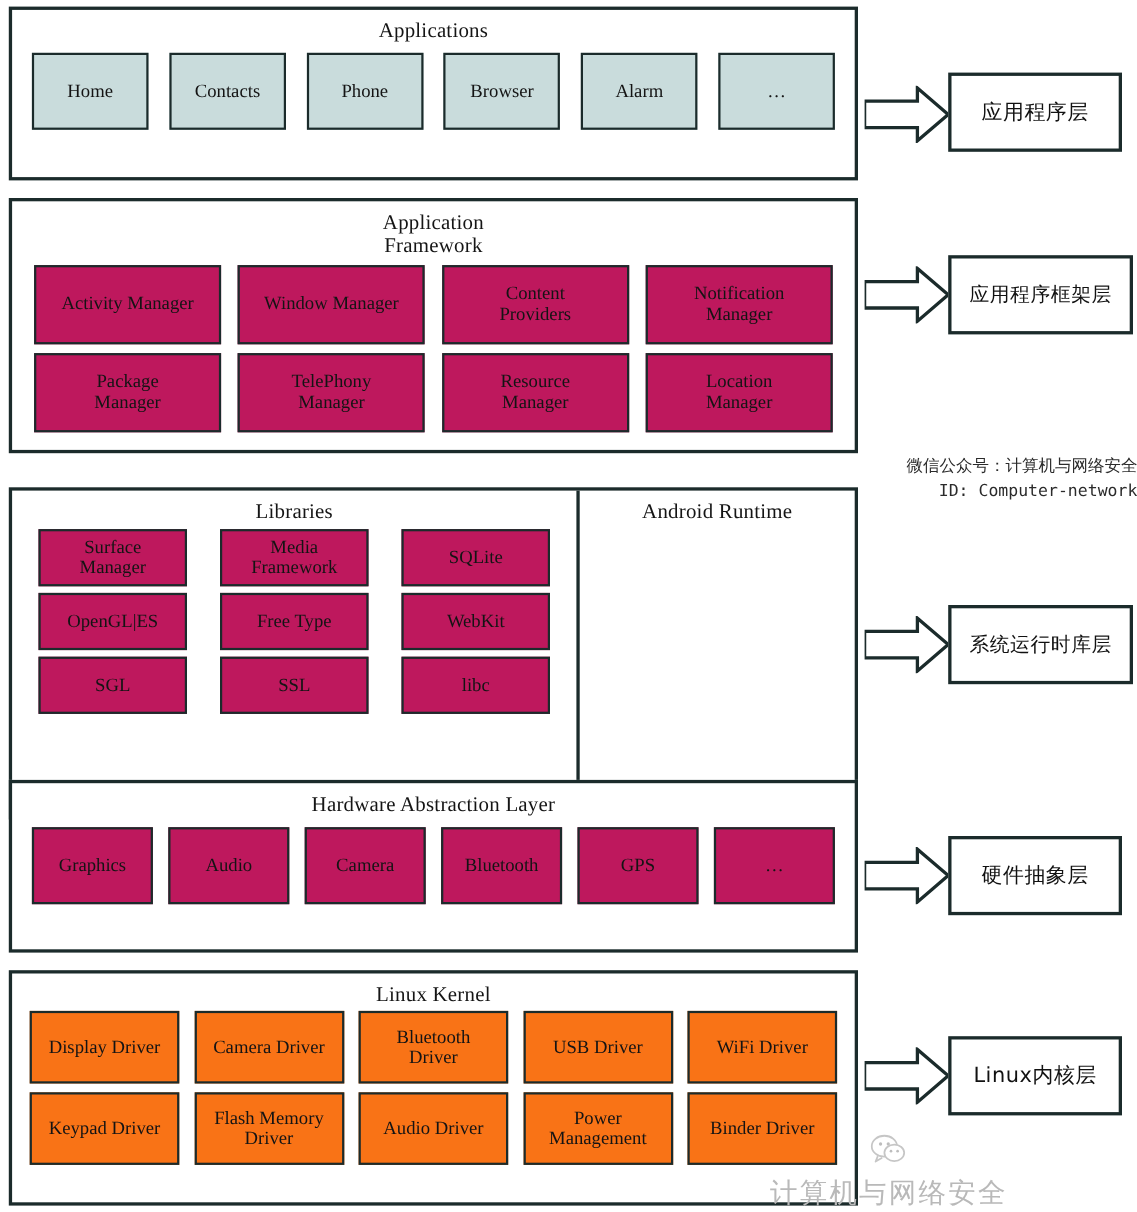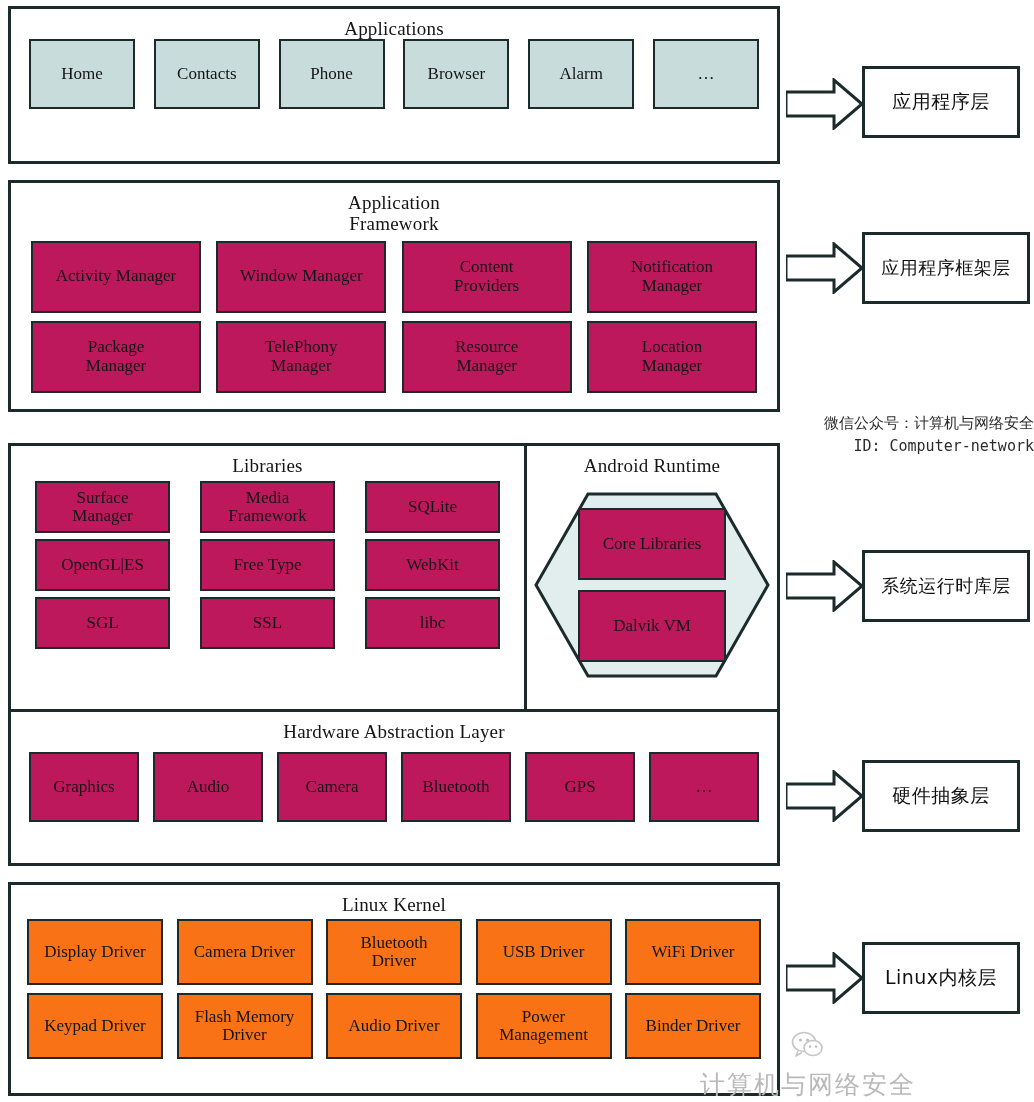--- a/index.html
+++ b/index.html
@@ -49,21 +49,21 @@
     line-height: 1.1;
     color: #141414;
     padding: 2px 3px;
   }
   .fill-light  { background: #c9dcdc; }
   .fill-teal   { background: #be185d; }
   .fill-white  { background: #f97316; }
 
   
   #applications { top: 6px; height: 158px; }
-  #applications .row { padding: 0 18px; margin-top: 0; }
+  #applications .row { padding: 0 18px; margin-top: 9px; }
   #applications .cell { width: 106px; height: 70px; }
 
   
   #framework { top: 180px; height: 232px; }
   #framework .row { padding: 0 20px; }
   #framework .row.r1 { margin-top: 6px; }
   #framework .row.r2 { margin-top: 8px; }
   #framework .cell { width: 170px; height: 72px; }
 
   
@@ -234,29 +234,20 @@
       </div>
       <div class="row">
         <div class="cell fill-teal">SGL</div>
         <div class="cell fill-teal">SSL</div>
         <div class="cell fill-teal">libc</div>
       </div>
     </div>
 
     <div id="art-pane">
       <div class="layer-title">Android Runtime</div>
-      <div class="hexwrap">
-        <svg width="240" height="190" viewBox="0 0 240 190">
-          <polygon points="56,4 184,4 236,95 184,186 56,186 4,95" fill="#e2eeee" stroke="#1b2b2b" stroke-width="3" stroke-linejoin="miter"></polygon>
-        </svg>
-        <div class="hex-inner-boxes">
-          <div class="cell fill-teal">Core Libraries</div>
-          <div class="cell fill-teal">Dalvik VM</div>
-        </div>
-      </div>
     </div>
   </div>
 </div>
 
 <div class="block-arrow" style="top:560px">
   <svg width="78" height="52" viewBox="0 0 78 52">
       <path d="M0 14 L48 14 L48 2 L76 26 L48 50 L48 38 L0 38 Z" fill="#ffffff" stroke="#1b2b2b" stroke-width="3" stroke-linejoin="miter"></path>
     </svg>
 </div>
 <div class="callout wide" style="top:550px;height:72px">系统运行时库层</div>

